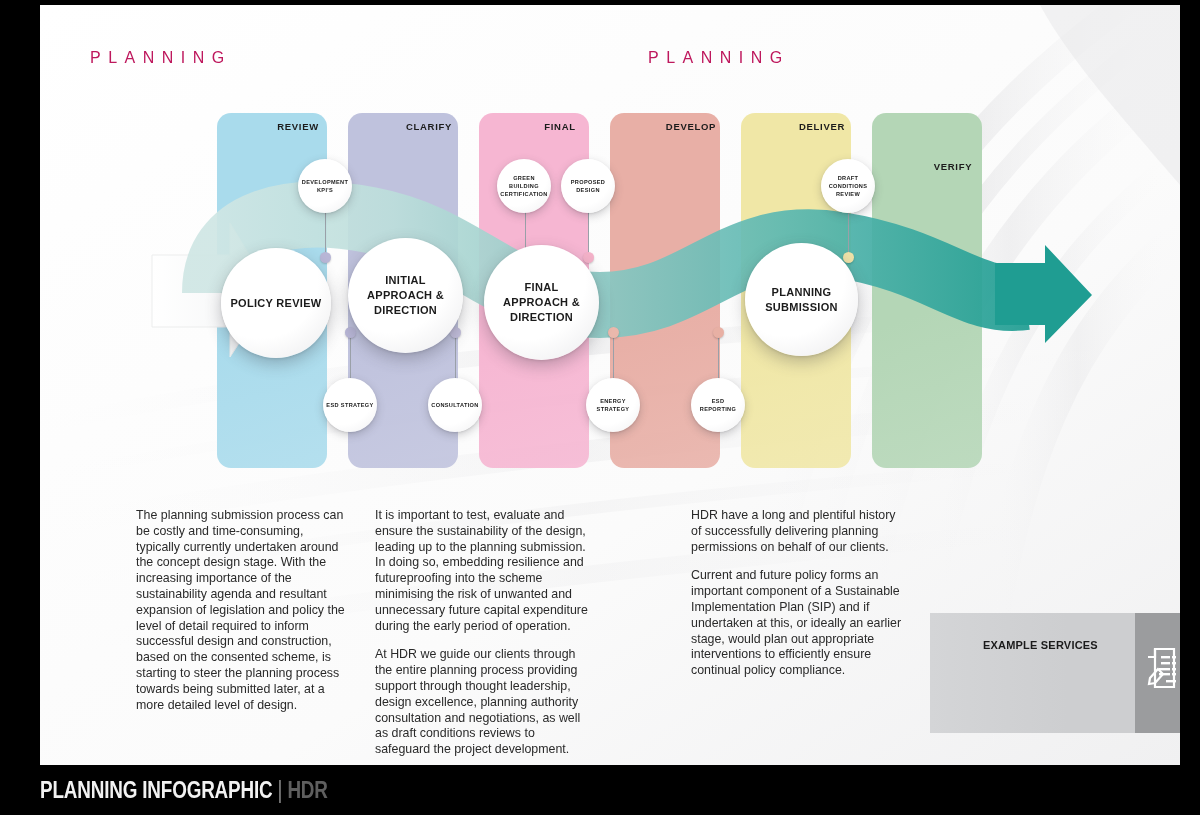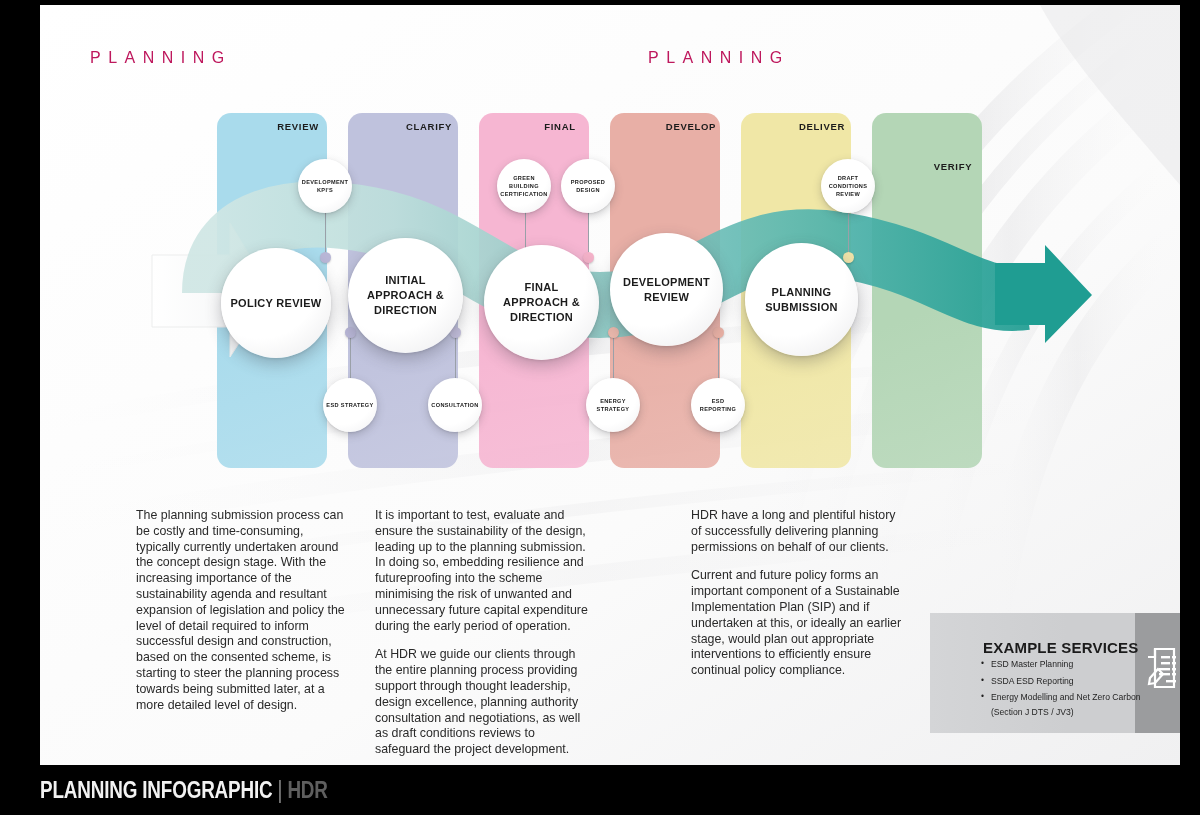--- a/index.html
+++ b/index.html
@@ -50,21 +50,21 @@
   .textcol{position:absolute;color:#2a2a2a;font-size:12.4px;line-height:15.8px;}
   .textcol p{margin:8px 0 13px 0;}
   #text-col-1{left:96px;top:495px;width:210px;}
   #text-col-2{left:335px;top:495px;width:215px;}
   #text-col-3{left:651px;top:495px;width:212px;}
 
   
   .svc-box{position:absolute;left:890px;top:608px;width:250px;height:120px;
     background:linear-gradient(90deg,#d4d5d7 0%,#cdced0 55%,#cdced0 100%);}
   .svc-band{position:absolute;left:1095px;top:608px;width:45px;height:120px;background:#9b9c9e;}
-  .svc-title{position:absolute;left:943px;top:634px;font-size:15px;font-weight:700;
+  .svc-title{position:absolute;left:943px;top:634px;font-size:11px;font-weight:700;
     color:#1b1b1b;letter-spacing:.2px;}
   .svc-list{position:absolute;left:941px;top:652px;width:160px;color:#1f1f1f;
     font-size:8.6px;line-height:14.5px;}
   .svc-list .li{position:relative;padding-left:10px;margin-bottom:2px;}
   .svc-list .li:before{content:"\2022";position:absolute;left:0;top:-1px;}
   .svc-icon{position:absolute;left:1104px;top:640px;}
 
   
   .footer{position:absolute;left:40px;top:777px;font-size:23px;font-weight:700;
     letter-spacing:-.2px;white-space:nowrap;
@@ -180,23 +180,20 @@
 
     <div class="big-circle" style="left:181px;top:243px;width:110px;height:110px;">
       <span>POLICY REVIEW</span>
     </div>
     <div class="big-circle" style="left:308px;top:233px;width:115px;height:115px;">
       <span>INITIAL APPROACH &amp; DIRECTION</span>
     </div>
     <div class="big-circle" style="left:444px;top:240px;width:115px;height:115px;">
       <span>FINAL APPROACH &amp; DIRECTION</span>
     </div>
-    <div class="big-circle" style="left:570px;top:228px;width:113px;height:113px;">
-      <span>DEVELOPMENT REVIEW</span>
-    </div>
     <div class="big-circle" style="left:705px;top:238px;width:113px;height:113px;">
       <span>PLANNING SUBMISSION</span>
     </div>
 
     <div class="sm-circle" style="left:258px;top:154px;">
       <span>DEVELOPMENT KPI'S</span>
     </div>
     <div class="sm-circle" style="left:457px;top:154px;">
       <span>GREEN BUILDING CERTIFICATION</span>
     </div>
@@ -228,25 +225,20 @@
       <p>At HDR we guide our clients through the entire planning process providing support through thought leadership, design excellence, planning authority consultation and negotiations, as well as draft conditions reviews to safeguard the project development.</p>
     </div>
     <div class="textcol" id="text-col-3">
       <p>HDR have a long and plentiful history of successfully delivering planning permissions on behalf of our clients.</p>
       <p>Current and future policy forms an important component of a Sustainable Implementation Plan (SIP) and if undertaken at this, or ideally an earlier stage, would plan out appropriate interventions to efficiently ensure continual policy compliance.</p>
     </div>
 
     <div class="svc-box"></div>
     <div class="svc-band"></div>
     <div class="svc-title">EXAMPLE SERVICES</div>
-    <div class="svc-list">
-      <div class="li">ESD Master Planning</div>
-      <div class="li">SSDA ESD Reporting</div>
-      <div class="li">Energy Modelling and Net Zero Carbon (Section J DTS / JV3)</div>
-    </div>
     <svg class="svc-icon" width="42" height="46" viewBox="0 0 42 46">
       <g fill="none" stroke="#ffffff" stroke-width="2.2">
         <path d="M11,4 L30,4 L30,42 L11,42 L11,12 Z"></path>
         <path d="M11,4 L11,12 L4,12"></path>
       </g>
       <g fill="#ffffff">
         <rect x="17" y="11" width="9" height="2.4"></rect>
         <rect x="28" y="11" width="4" height="2.4"></rect>
         <rect x="17" y="17" width="9" height="2.4"></rect>
         <rect x="28" y="17" width="4" height="2.4"></rect>

